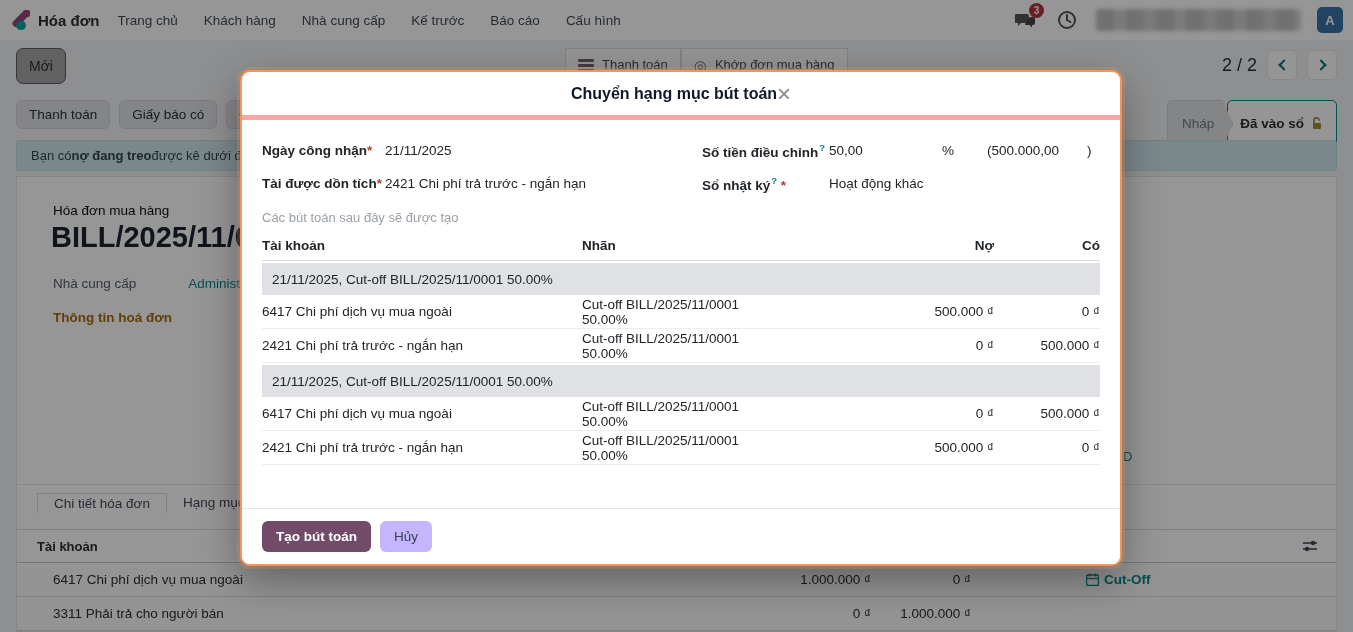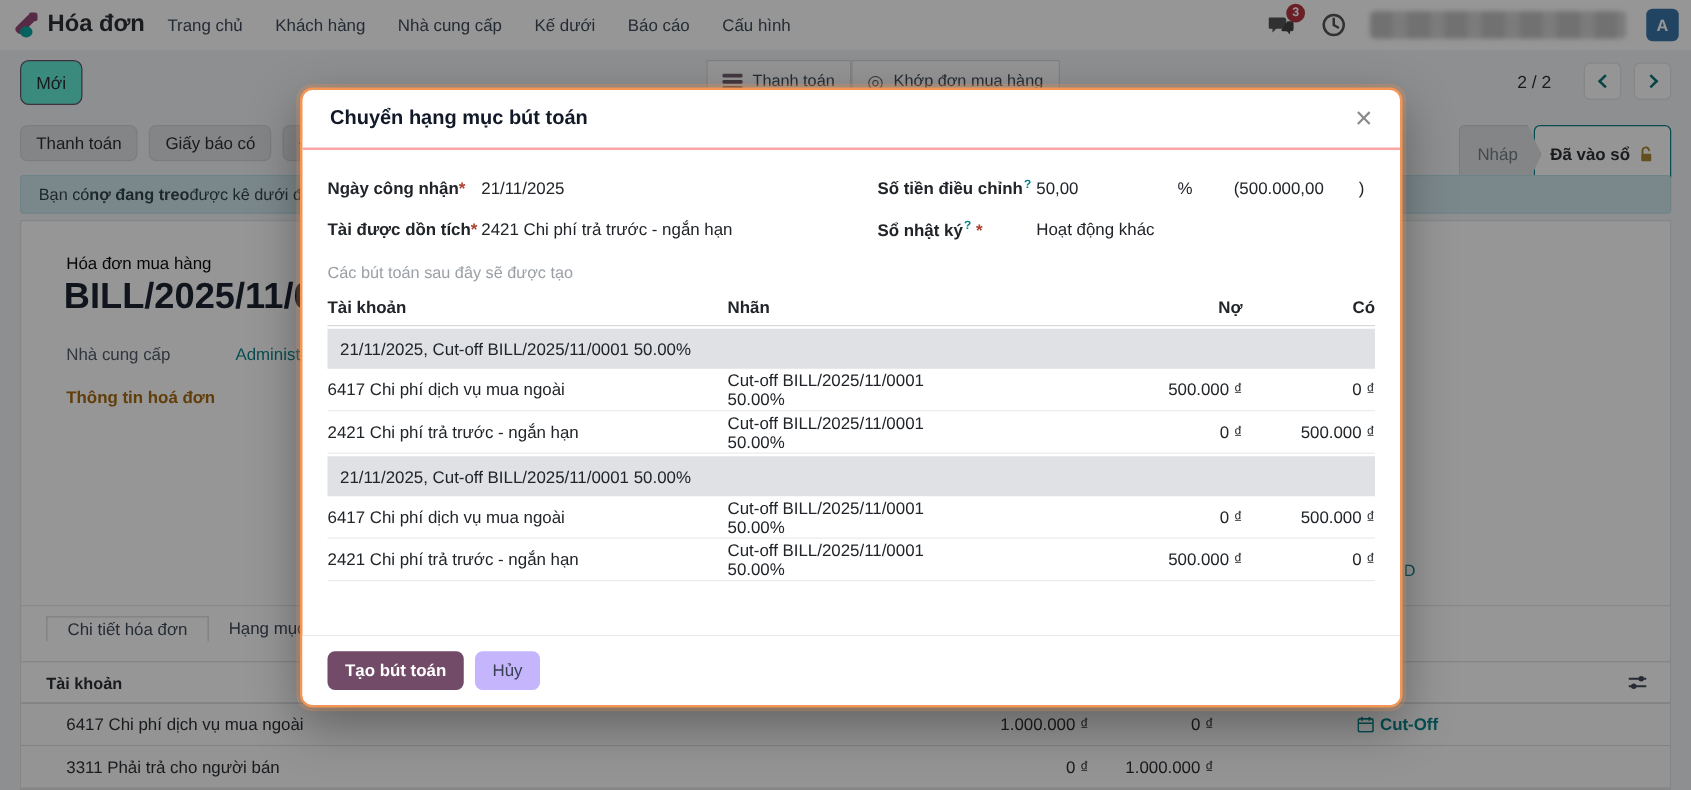--- a/index.html
+++ b/index.html
@@ -12,48 +12,48 @@
 
   
   .navbar { position: absolute; top: 0; left: 0; right: 0; height: 40px;
     background: #ffffff; display: flex; align-items: center; padding: 0 10px; z-index: 1; }
   .brand { display: flex; align-items: center; gap: 8px; margin-right: 18px; cursor: pointer; }
   .brand-logo { width: 20px; height: 20px; position: relative; }
   .brand-logo .bar { position: absolute; left: 1px; top: 1px; width: 18px; height: 7px;
     background: #8f3f71; border-radius: 3px; transform: rotate(-45deg); transform-origin: center; top: 6px; }
   .brand-logo .dot1 { position: absolute; right: 0; top: 0; width: 7px; height: 7px; border-radius: 2px; background: #8f3f71; }
   .brand-logo .dot2 { position: absolute; left: 6px; bottom: 0; width: 10px; height: 9px; border-radius: 50%; background: #00a09d; }
-  .app-name { font-weight: 700; font-size: 19px; color: #212529; }
+  .app-name { font-weight: 700; font-size: 15px; color: #212529; }
   .nav-items { display: flex; gap: 26px; font-size: 13.5px; color: #374151; }
   .nav-item { cursor: pointer; padding: 4px 0; }
   .nav-right { margin-left: auto; display: flex; align-items: center; gap: 16px; }
   .icon-btn { position: relative; width: 26px; height: 26px; display: flex; align-items: center; justify-content: center; cursor: pointer; }
   .badge { position: absolute; top: -4px; right: -6px; min-width: 15px; height: 15px; border-radius: 8px;
     background: #b02a37; color: #fff; font-size: 10px; font-weight: 700; display: flex; align-items: center; justify-content: center; padding: 0 3px; }
   .redacted { width: 205px; height: 22px; border-radius: 4px;
     background: repeating-linear-gradient(90deg,#bdbdbd 0 18px,#cfcfcf 18px 30px); filter: blur(2px); }
   .avatar { width: 26px; height: 26px; border-radius: 5px; background: #2f6da3; color: #fff;
     font-weight: 700; font-size: 13px; display: flex; align-items: center; justify-content: center; cursor: pointer; }
 
   
   .control { position: absolute; top: 40px; left: 0; right: 0; height: 52px; padding: 8px 16px; }
   .new-btn { position: absolute; left: 16px; top: 8px; height: 36px; padding: 0 12px;
-    border: 1px solid #5f4d63; border-radius: 7px; background: #5eead4; color: #212529; font-size: 14px; cursor: pointer; }
+    border: 1px solid #5f4d63; border-radius: 7px; background: #a3a3a3; color: #212529; font-size: 14px; cursor: pointer; }
   .crumbs { position: absolute; left: 66px; top: 6px; line-height: 1.35; }
   .crumb-parent { color: #017e84; font-size: 13px; cursor: pointer; }
   .crumb-current { color: #212529; font-size: 14px; display: flex; align-items: center; gap: 6px; }
   .gear { color: #7a7a7a; font-size: 14px; cursor: pointer; }
   .stat-buttons { position: absolute; left: 565px; top: 8px; display: flex; }
   .stat-btn { display: flex; align-items: flex-start; gap: 8px; background: #fbfbfb; border: 1px solid #d9d9d9;
     padding: 8px 12px; min-height: 44px; cursor: pointer; font-size: 13px; color: #374151; }
   .hamburger { width: 16px; margin-top: 2px; }
   .hamburger div { height: 3px; background: #6d5a66; margin-bottom: 2px; border-radius: 1px; }
   .target-icon { font-size: 15px; color: #555; line-height: 1; margin-top: 1px; }
   .pager { position: absolute; right: 16px; top: 10px; display: flex; align-items: center; gap: 10px; }
-  .pager-count { font-size: 14px; color: #212529; margin-right: 16px; }
+  .pager-count { font-size: 18px; color: #212529; margin-right: 0; }
   .pager-btn { width: 30px; height: 30px; border: 1px solid #e3e3e3; border-radius: 5px; background: #fdfdfd;
     display: flex; align-items: center; justify-content: center; cursor: pointer; }
   .chev { display: inline-block; width: 8px; height: 8px; border-right: 2px solid #016b70; border-bottom: 2px solid #016b70; }
   .chev.left { transform: rotate(135deg); margin-left: 3px; }
   .chev.right { transform: rotate(-45deg); margin-right: 3px; }
 
   
   .status-row { position: absolute; top: 100px; left: 16px; right: 16px; height: 34px; }
   .action-btns { display: flex; gap: 9px; }
   .btn-secondary { background: #dfe0e3; border: 1px solid #d2d3d6; color: #212529;
@@ -95,22 +95,22 @@
   .amt { position: absolute; text-align: right; }
   .amt.debit { right: 465px; width: 160px; }
   .amt.credit { right: 365px; width: 90px; }
   .cutoff { position: absolute; left: 1069px; display: flex; align-items: center; gap: 5px; color: #017e84; font-weight: 600; cursor: pointer; }
 
   
   .overlay { position: absolute; inset: 0; background: rgba(15,15,15,0.44); z-index: 5; }
   .modal { position: absolute; left: 240px; top: 70px; width: 882px; height: 496px; z-index: 10;
     background: #ffffff; border: 2px solid #f29555; border-radius: 10px;
     box-shadow: 0 0 0 3px rgba(242,149,85,0.25), 0 14px 40px rgba(0,0,0,0.35); }
-  .modal-header { height: 48px; border-bottom: 2px solid #fca5a5; display: flex; align-items: center;
-    justify-content: space-between; padding: 0 22px; }
+  .modal-header { height: 48px; border-bottom: 5px solid #fca5a5; display: flex; align-items: center;
+    justify-content: center; padding: 0 22px; }
   .modal-title { font-size: 16px; font-weight: 700; color: #111827; }
   .modal-close { font-size: 24px; color: #8a8a8a; cursor: pointer; line-height: 1; }
   .modal-body { padding: 14px 20px 0 20px; }
   .fgrid { display: grid; grid-template-columns: 123px 317px 127px 1fr; align-items: center; height: 33px; }
   .flabel { font-weight: 700; color: #212529; font-size: 13.5px; white-space: nowrap; }
   .req { color: #ad3e2e; }
   .help { color: #017e84; font-size: 9.5px; vertical-align: super; margin-left: 1px; }
   .fvalue { color: #212529; font-size: 13.5px; }
   .amount-cell { display: flex; align-items: flex-start; }
   .amount-cell .val { width: 113px; }
@@ -141,21 +141,21 @@
         <div class="dot1"></div>
           <div class="bar"></div>
           <div class="dot2"></div>
       </div>
       <span class="app-name">Hóa đơn</span>
     </div>
     <div class="nav-items">
       <span class="nav-item">Trang chủ</span>
       <span class="nav-item">Khách hàng</span>
       <span class="nav-item">Nhà cung cấp</span>
-      <span class="nav-item">Kế dưới</span>
+      <span class="nav-item">Kế trước</span>
       <span class="nav-item">Báo cáo</span>
       <span class="nav-item">Cấu hình</span>
     </div>
     <div class="nav-right">
       <div class="icon-btn">
         <svg width="20" height="18" viewBox="0 0 20 18">
           <path d="M1 3 h11 a2 2 0 0 1 2 2 v5 a2 2 0 0 1 -2 2 h-6 l-3 3 v-3 h-2 a2 2 0 0 1 -2 -2 v-5 a2 2 0 0 1 2 -2z" fill="#4b4b4b"></path>
           <path d="M15 6 h3 a2 2 0 0 1 2 2 v4 a2 2 0 0 1 -2 2 h-1 v2.5 l-2.5 -2.5 h-3 a2 2 0 0 1 -1.6 -0.8" fill="#3a3a3a"></path>
         </svg>
         <span class="badge">3</span>

